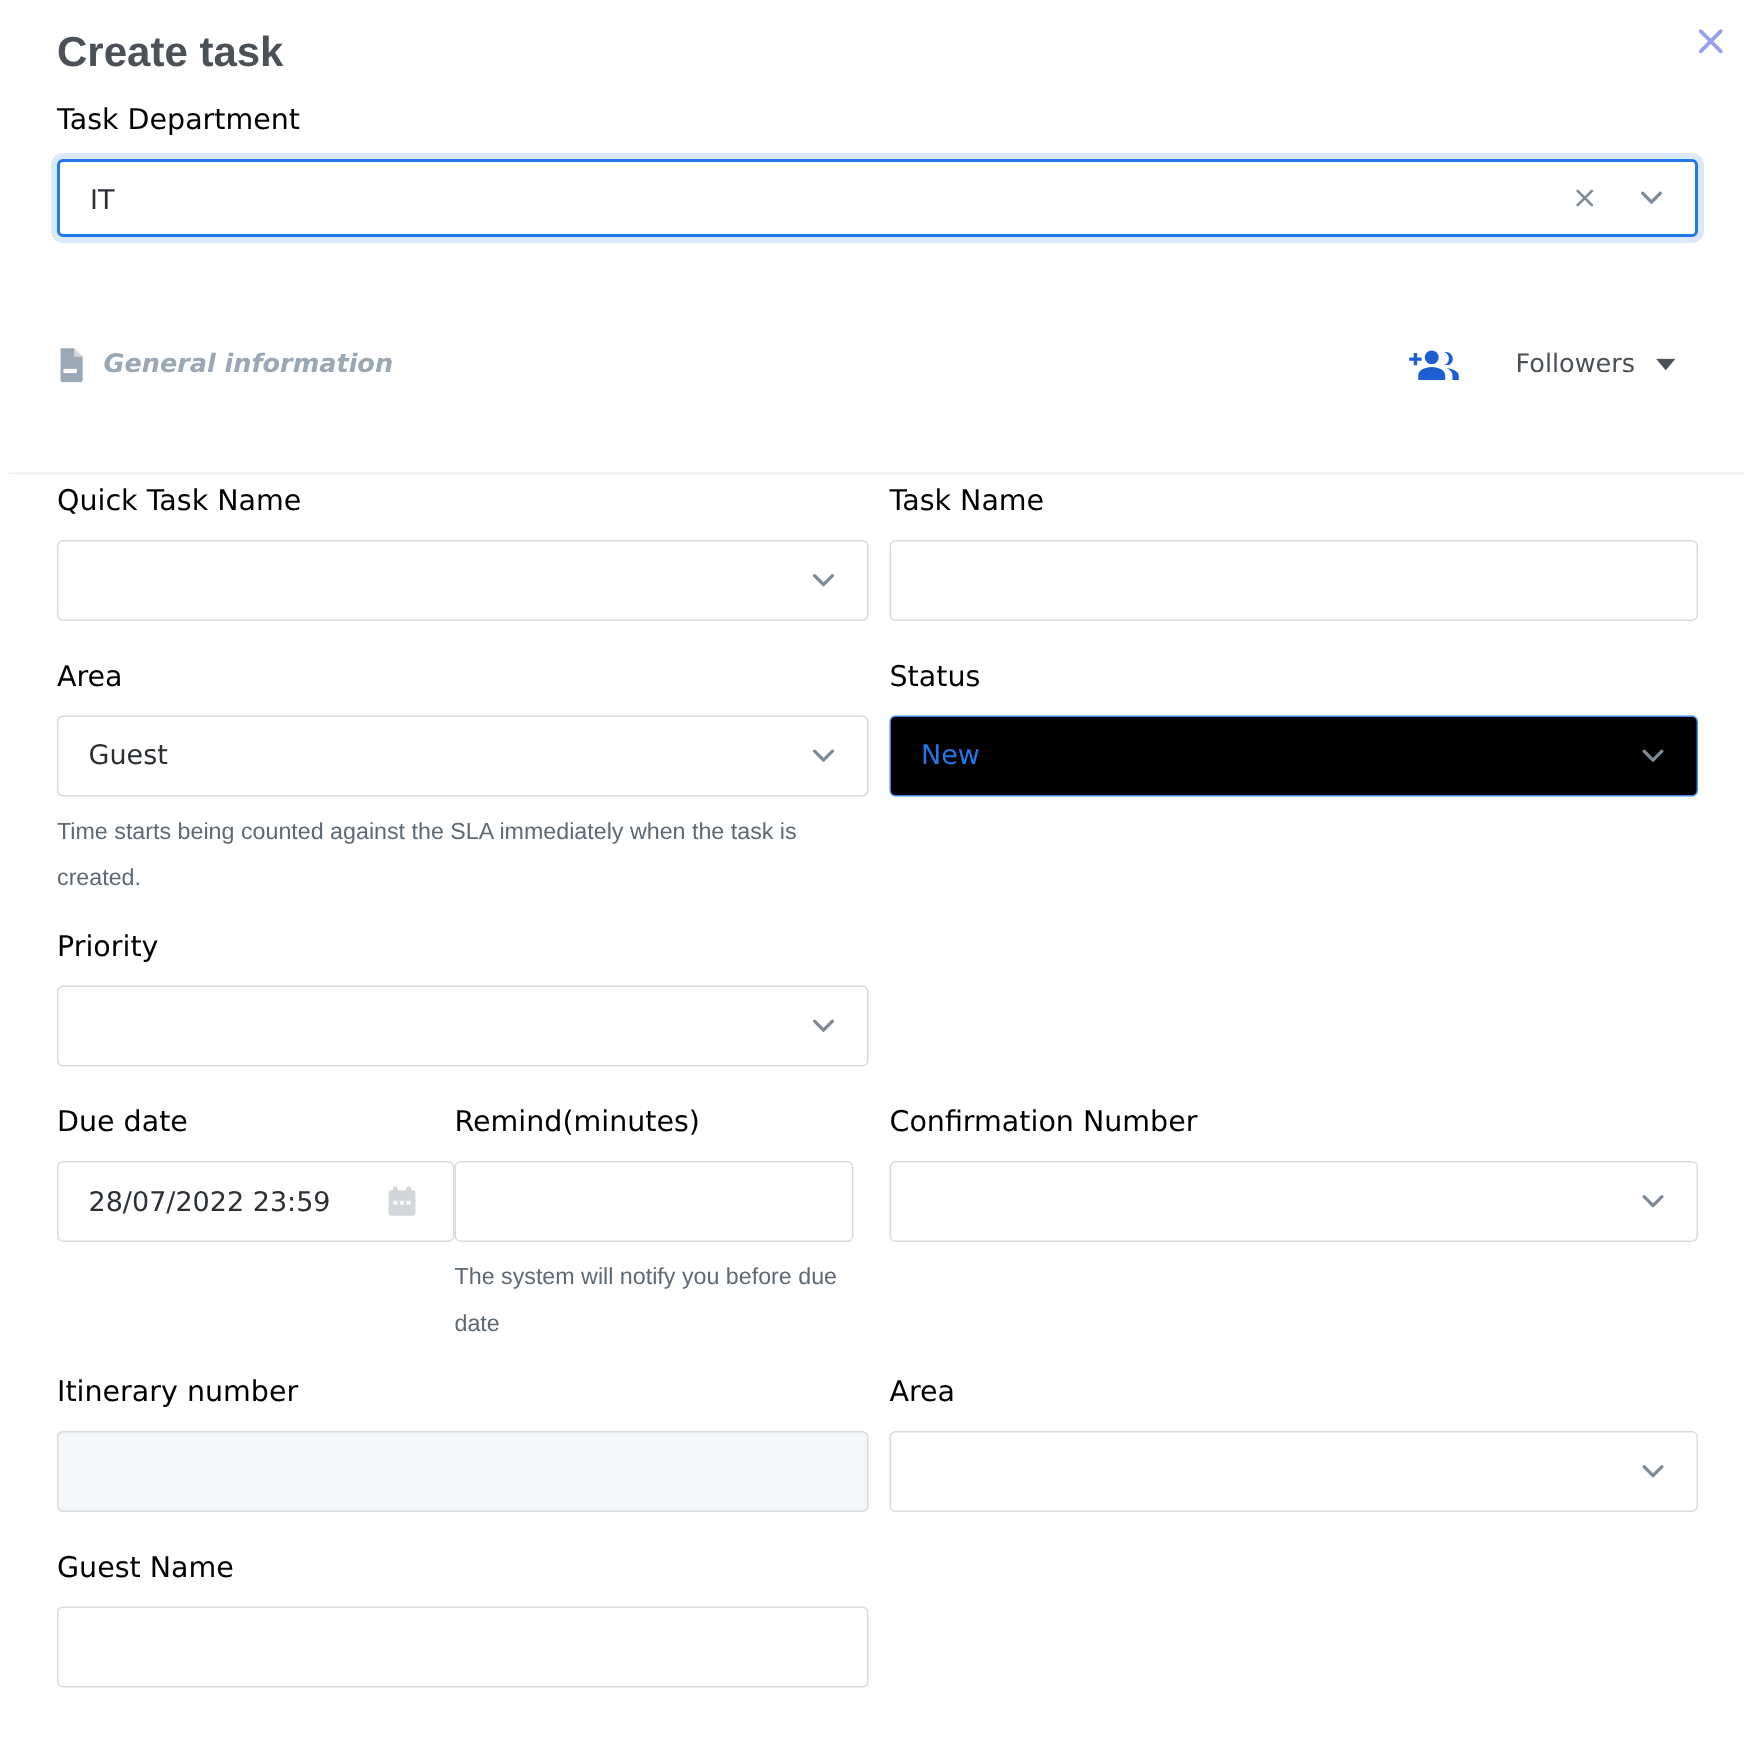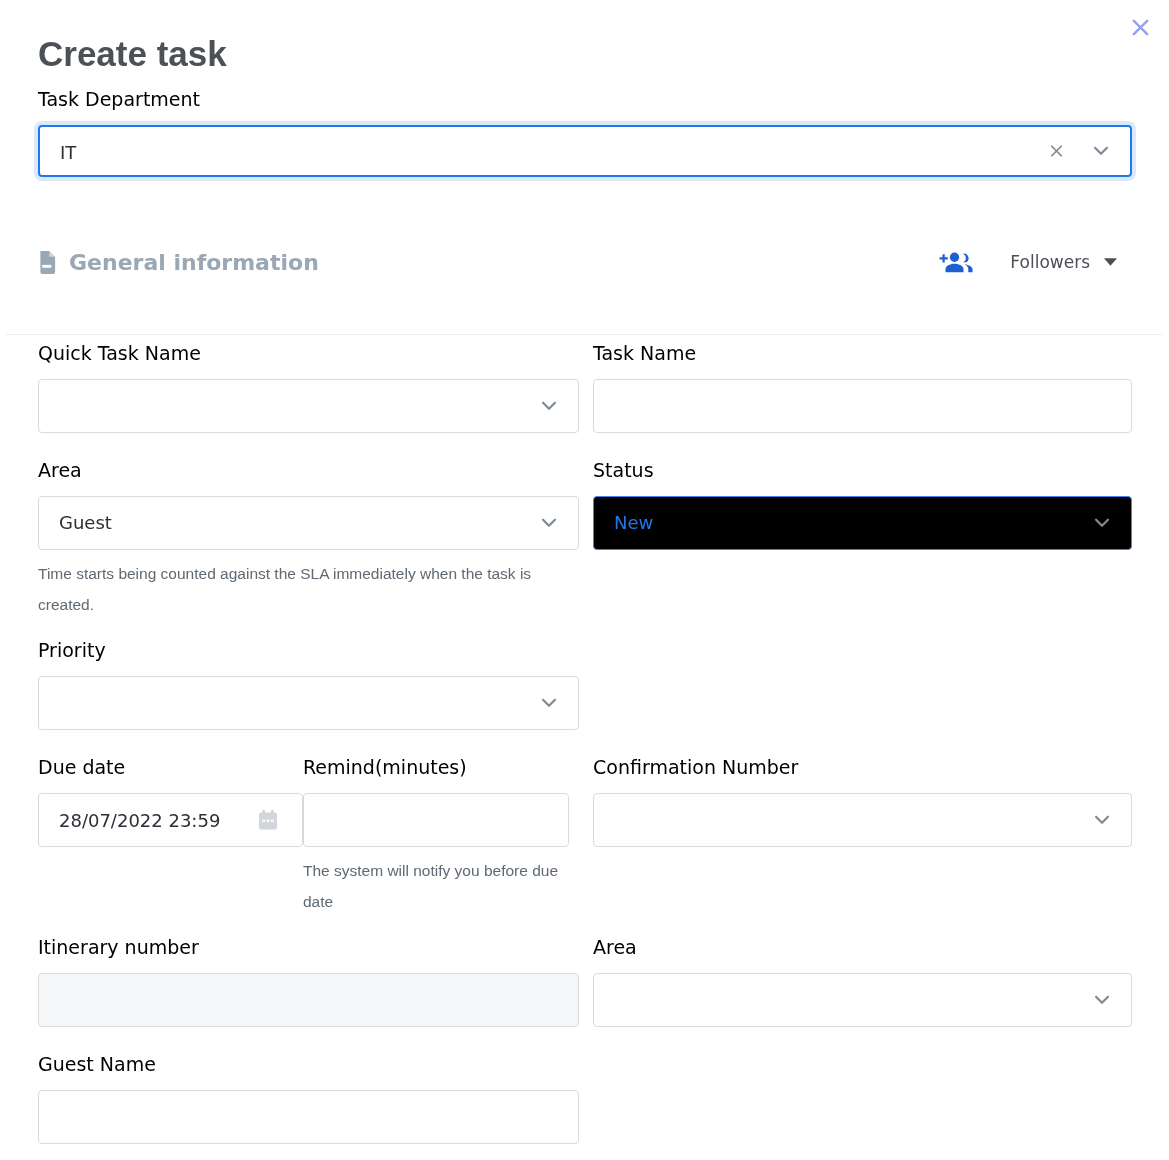--- a/index.html
+++ b/index.html
@@ -22,22 +22,22 @@
     width: 28px;
     height: 28px;
     background: transparent;
     border: none;
     cursor: pointer;
     display: flex;
     align-items: center;
     justify-content: center;
   }
   .page-title {
-    padding-top: 40px;
-    font-size: 35px;
+    padding-top: 21px;
+    font-size: 28px;
     line-height: 28px;
     font-weight: bold;
     color: #4b5157;
     font-family: "Liberation Sans", sans-serif;
   }
   .field-label {
     display: block;
     font-family: "DejaVu Sans", sans-serif;
     font-size: 19px;
     line-height: 17px;
@@ -111,23 +111,24 @@
     height: 30px;
     display: flex;
     align-items: center;
     justify-content: space-between;
   }
   .section-title {
     display: flex;
     align-items: center;
     gap: 12px;
     font-family: "DejaVu Sans", sans-serif;
-    font-size: 22px;
+    font-size: 17px;
     font-weight: bold;
     color: #9aa7b4;
+    font-style: italic;
   }
   .followers-btn {
     display: flex;
     align-items: center;
     background: transparent;
     border: none;
     cursor: pointer;
     font-family: "DejaVu Sans", sans-serif;
     font-size: 17px;
     color: #4a5056;

